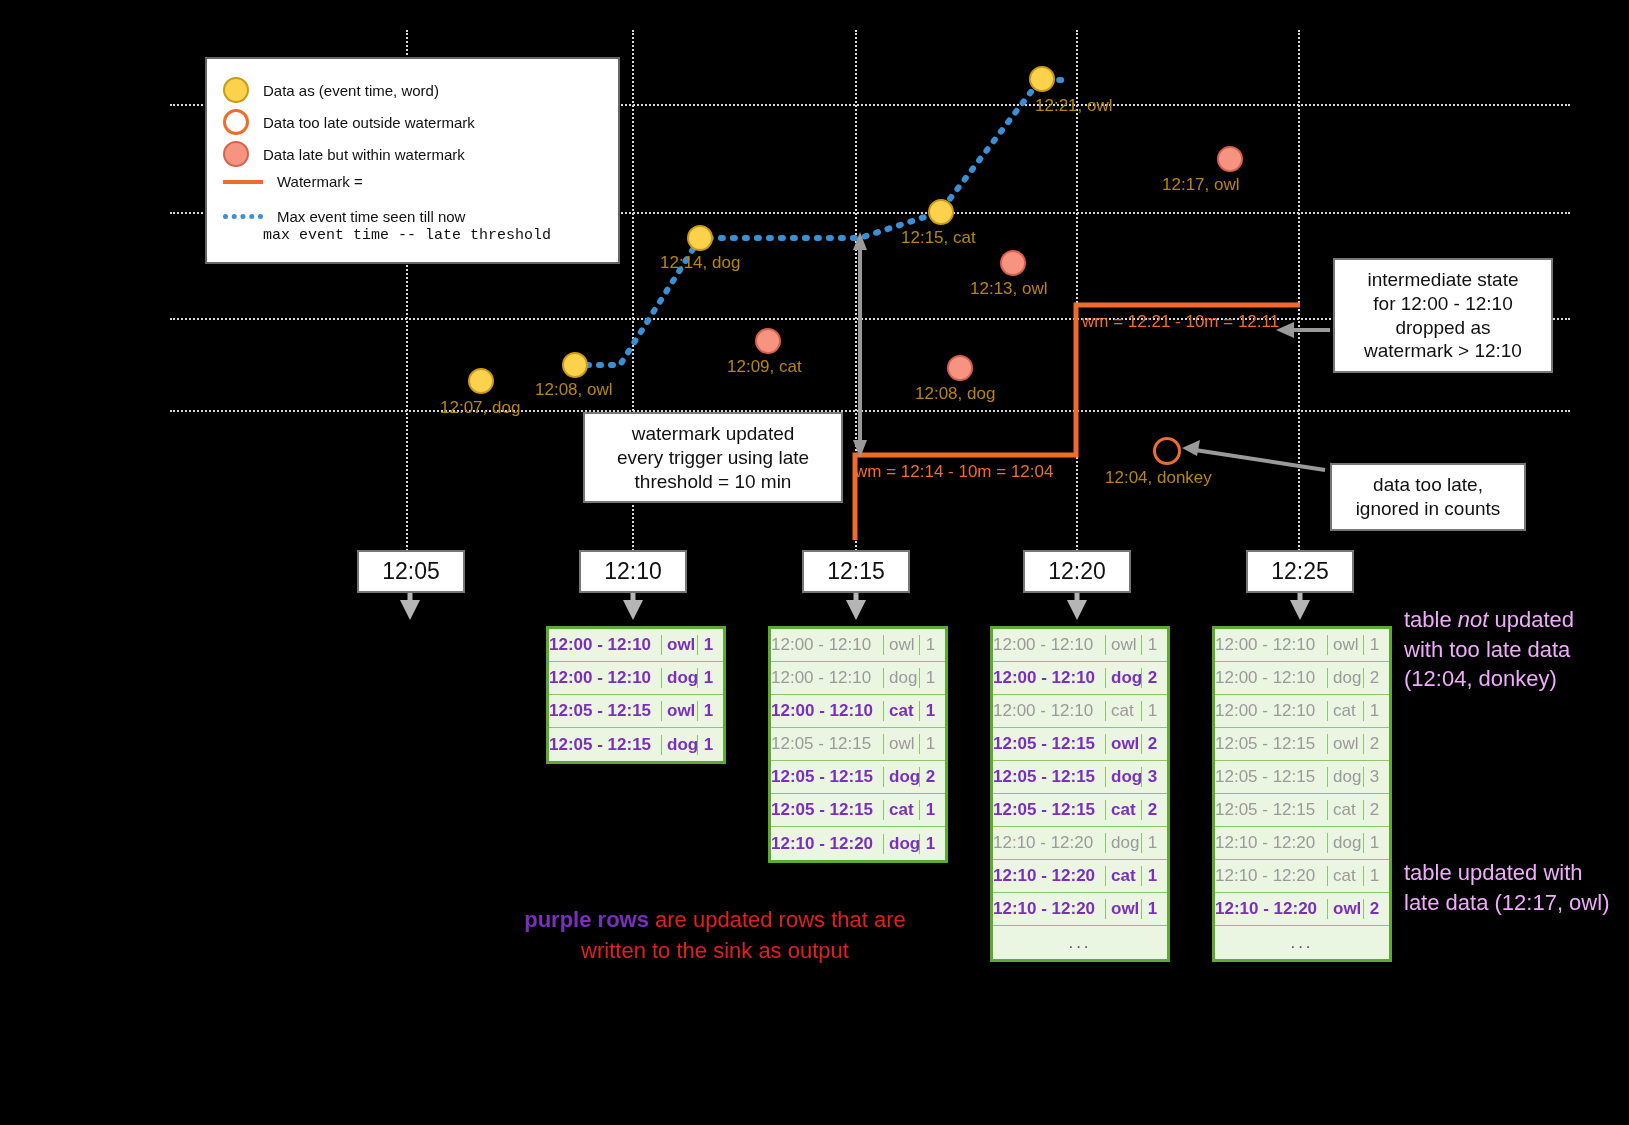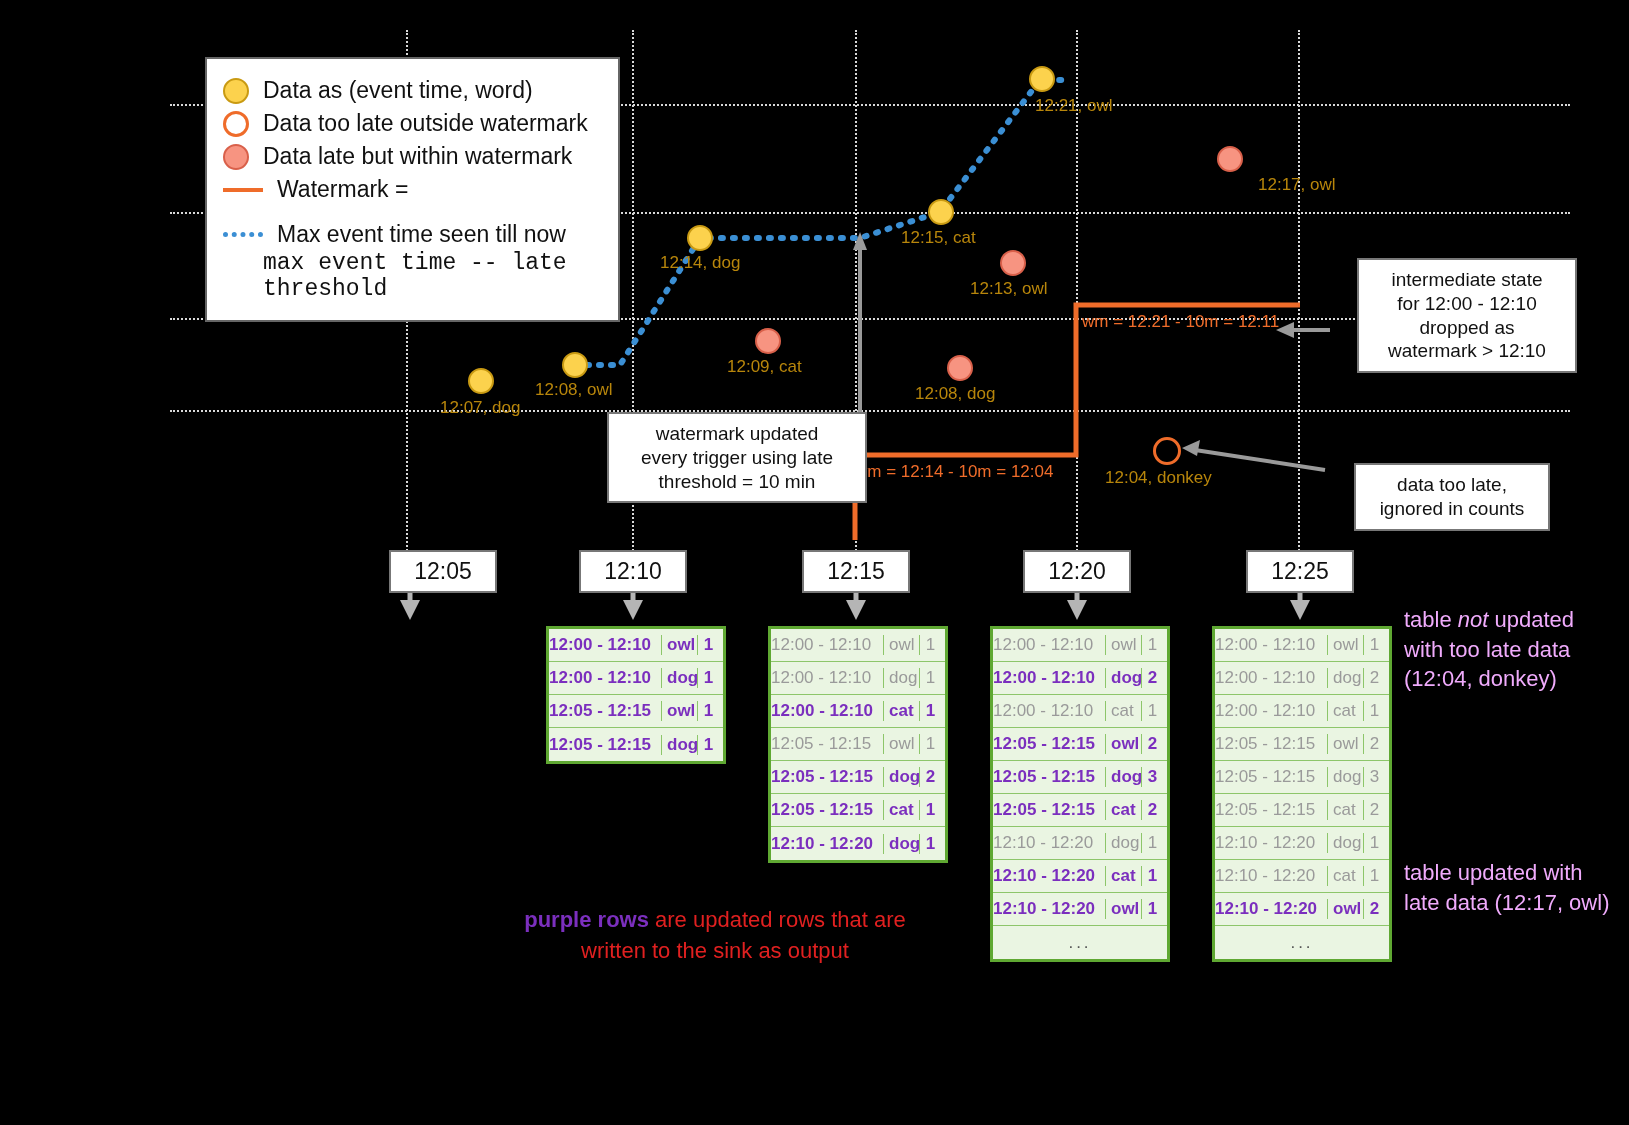--- a/index.html
+++ b/index.html
@@ -19,24 +19,24 @@
 
   .legend{position:absolute;background:#fff;border:2px solid #666;padding:12px 16px;box-sizing:border-box;}
   .legend-row{display:flex;align-items:center;margin:6px 0;}
   .legend-swatch{width:26px;height:26px;border-radius:50%;margin-right:14px;box-sizing:border-box;flex:0 0 auto;}
   .sw-yellow{background:#fcd24d;border:2px solid #c99a12;}
   .sw-salmon{background:#f79481;border:2px solid #d9604a;}
   .sw-hollow{background:#fff;border:3px solid #ef6c2a;}
   .legend-line{width:40px;height:0;margin-right:14px;flex:0 0 auto;}
   .ln-dotted{border-top:5px dotted #3b8fd4;}
   .ln-solid{border-top:4px solid #ef6c2a;}
-  .legend-text{font-size:23px;color:#111;}
+  .legend-text{font-size:15px;color:#111;}
   .legend-text.indent{padding-left:40px;font-family:Liberation Mono, monospace;}
 
-  .callout{position:absolute;background:#fff;border:2px solid #777;padding:8px 16px;box-sizing:border-box;font-size:19px;color:#111;text-align:center;line-height:1.25;margin-left:24px;}
+  .callout{position:absolute;background:#fff;border:2px solid #777;padding:8px 16px;box-sizing:border-box;font-size:19px;color:#111;text-align:center;line-height:1.25;}
 
   .tick{position:absolute;background:#fff;border:2px solid #777;font-size:23px;color:#111;text-align:center;padding:6px 0;box-sizing:border-box;}
 
   .table{position:absolute;border:3px solid #5fa832;background:#eaf5e2;box-sizing:border-box;}
   .trow{display:flex;border-bottom:1px solid #8dc66a;height:33px;align-items:center;box-sizing:border-box;}
   .trow:last-child{border-bottom:none;}
   .c-range{width:112px;font-size:17px;white-space:nowrap;}
   .c-word{width:36px;font-size:17px;text-align:left;border-left:1px solid #8dc66a;padding-left:5px;box-sizing:border-box;}
   .c-count{width:22px;font-size:17px;text-align:center;border-left:1px solid #8dc66a;box-sizing:border-box;}
   .grey{color:#9a9a9a;}
@@ -140,39 +140,39 @@
   <div class="dot salmon" style="left:755px;top:328px;width:26px;height:26px;"></div>
   <div class="dotlabel" style="left:727px;top:357px;">12:09, cat</div>
 
   <div class="dot salmon" style="left:1000px;top:250px;width:26px;height:26px;"></div>
   <div class="dotlabel" style="left:970px;top:279px;">12:13, owl</div>
 
   <div class="dot salmon" style="left:947px;top:355px;width:26px;height:26px;"></div>
   <div class="dotlabel" style="left:915px;top:384px;">12:08, dog</div>
 
   <div class="dot salmon" style="left:1217px;top:146px;width:26px;height:26px;"></div>
-  <div class="dotlabel" style="left:1258px;top:175px;">12:17, owl</div>
+  <div class="dotlabel" style="left:1162px;top:175px;">12:17, owl</div>
 
   <div class="dot hollow" style="left:1153px;top:437px;width:28px;height:28px;"></div>
   <div class="dotlabel" style="left:1105px;top:468px;">12:04, donkey</div>
 
   <div class="wmlabel" style="left:855px;top:462px;">wm = 12:14 - 10m = 12:04</div>
   <div class="wmlabel" style="left:1082px;top:312px;">wm = 12:21 - 10m = 12:11</div>
 
   <div class="callout" style="left:1333px;top:258px;width:220px;white-space:pre-line;">intermediate state
 for 12:00 - 12:10
 dropped as
 watermark &gt; 12:10</div>
   <div class="callout" style="left:583px;top:412px;width:260px;white-space:pre-line;">watermark updated
 every trigger using late
 threshold = 10 min</div>
   <div class="callout" style="left:1330px;top:463px;width:196px;white-space:pre-line;">data too late,
 ignored in counts</div>
 
-  <div class="tick" style="left:357px;top:550px;width:108px;margin-left:32px;">12:05</div>
+  <div class="tick" style="left:357px;top:550px;width:108px;">12:05</div>
   <div class="tick" style="left:579px;top:550px;width:108px;">12:10</div>
   <div class="tick" style="left:802px;top:550px;width:108px;">12:15</div>
   <div class="tick" style="left:1023px;top:550px;width:108px;">12:20</div>
   <div class="tick" style="left:1246px;top:550px;width:108px;">12:25</div>
 
   <div class="table" id="t0" style="left:546px;top:626px;width:180px;">
       <div class="trow">
         <div class="c-range purple">12:00 - 12:10</div>
         <div class="c-word purple">owl</div>
         <div class="c-count purple">1</div>

